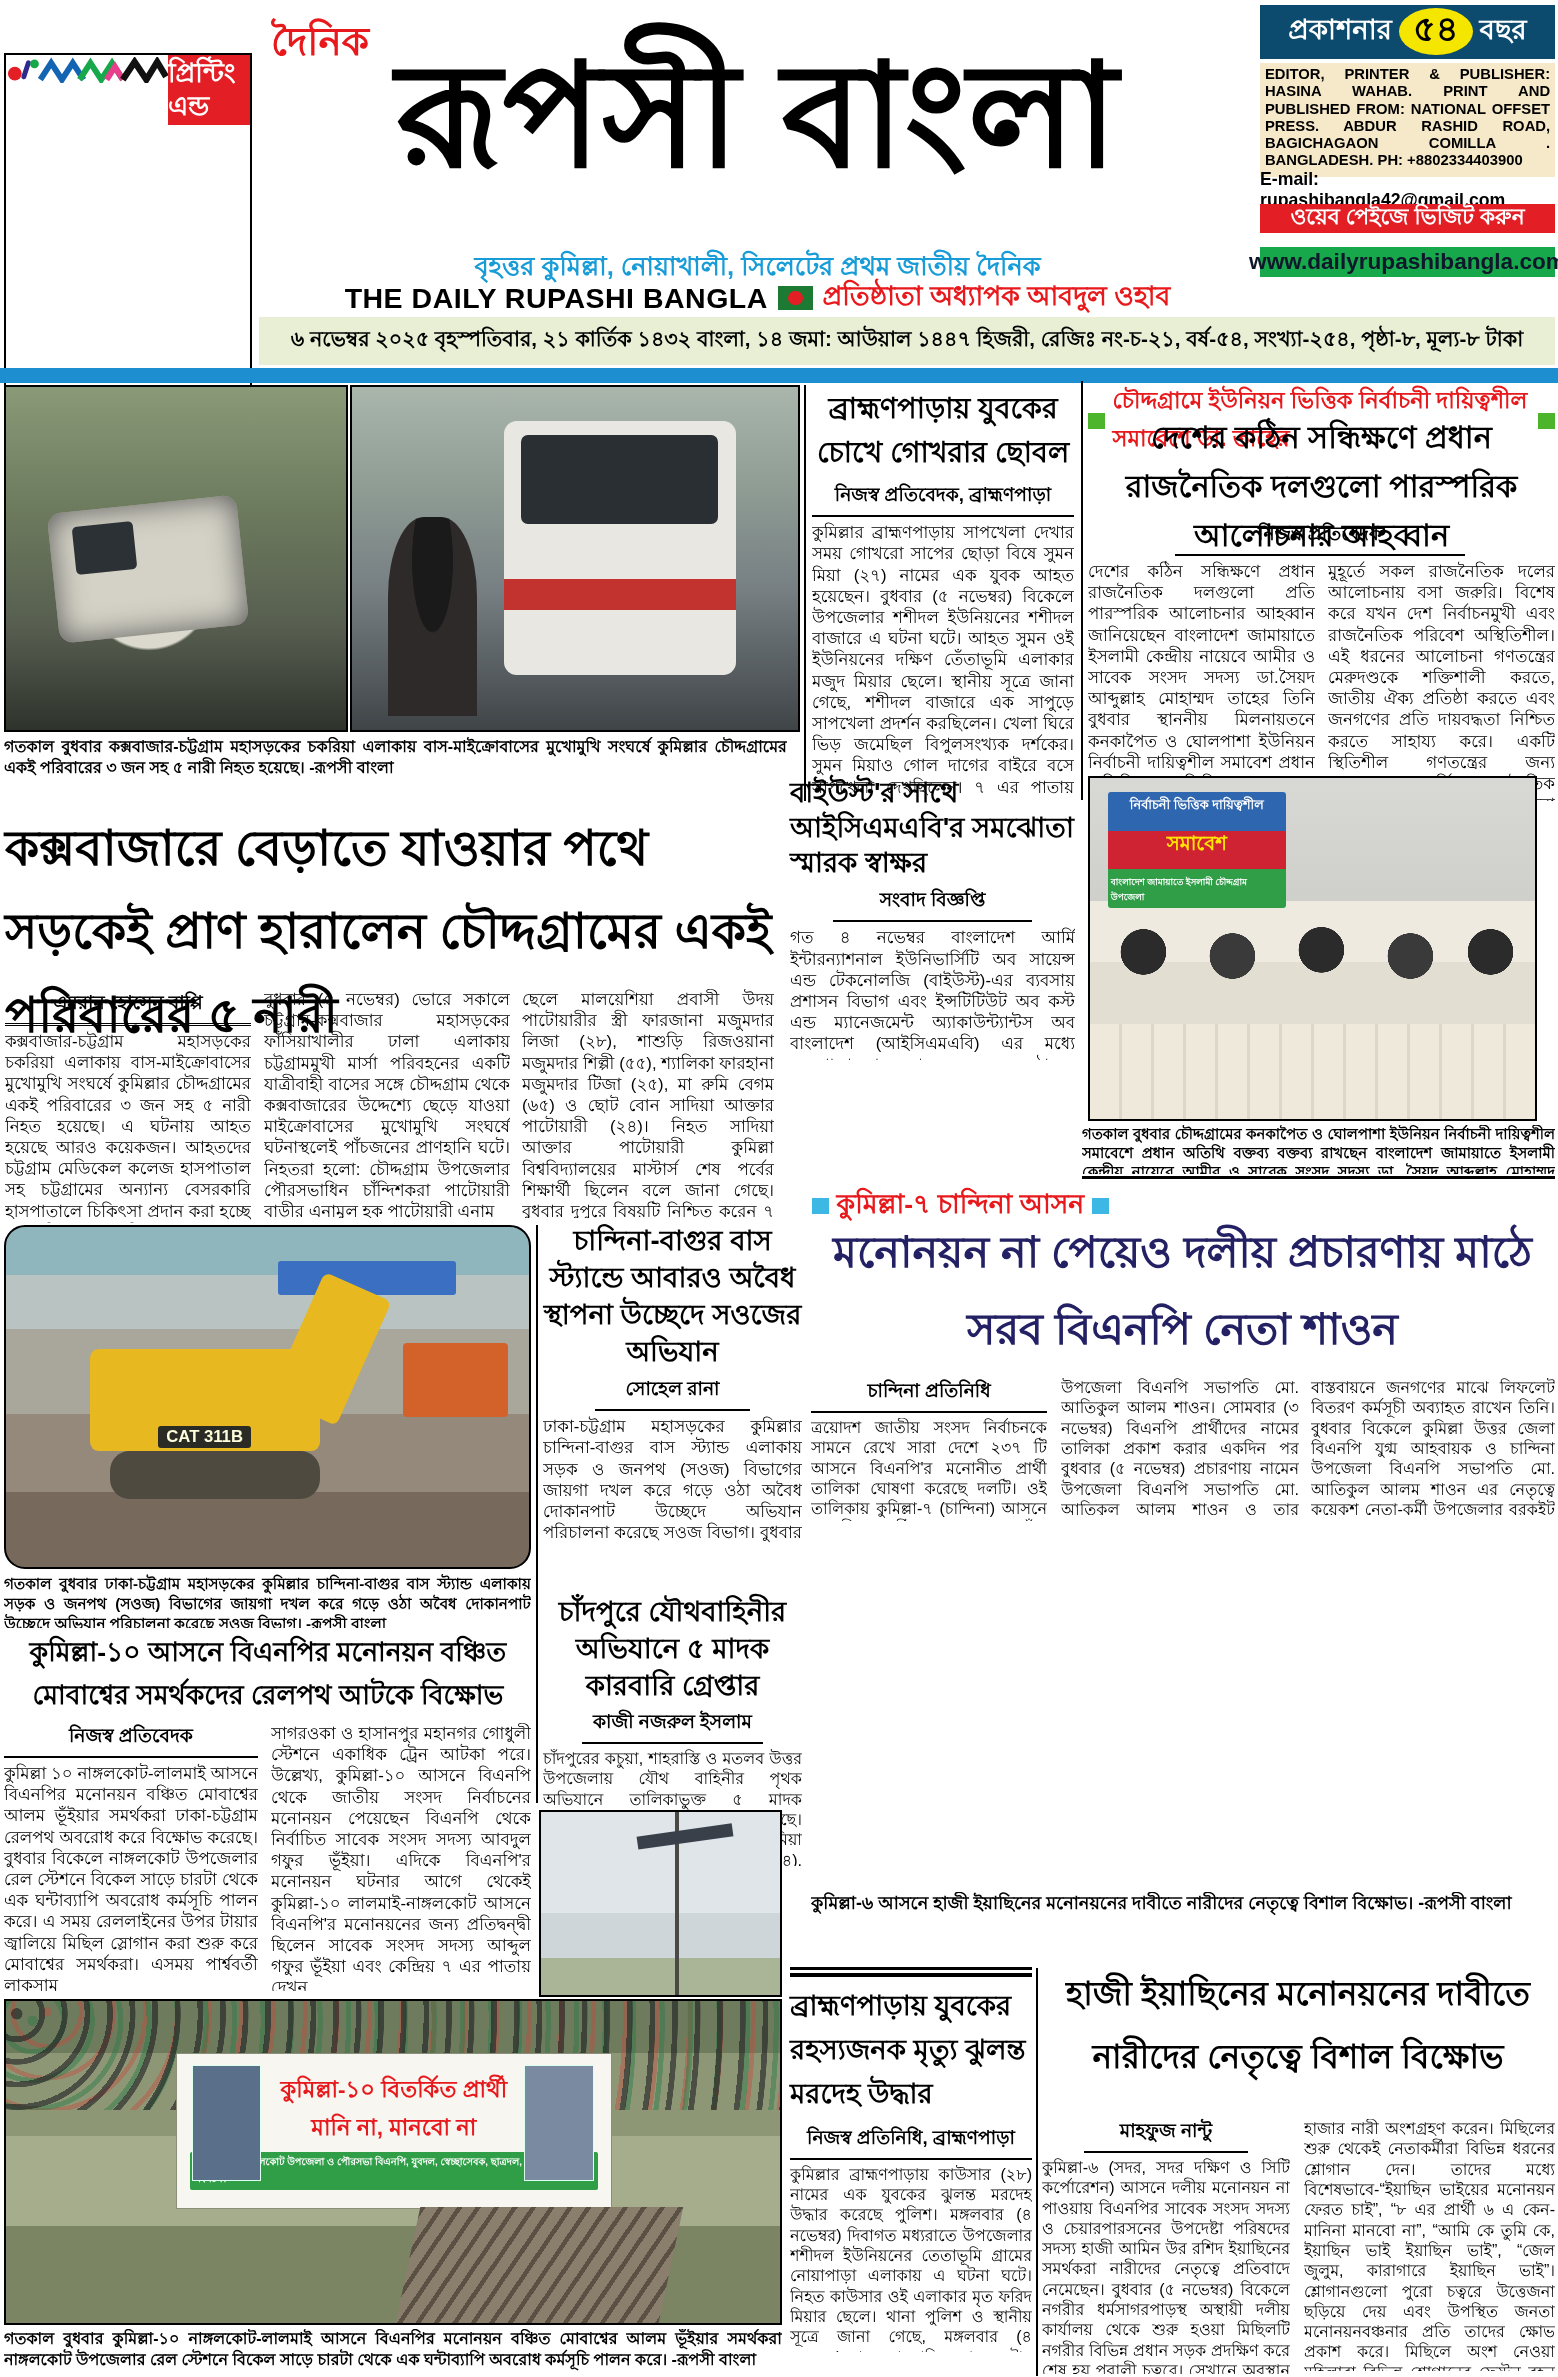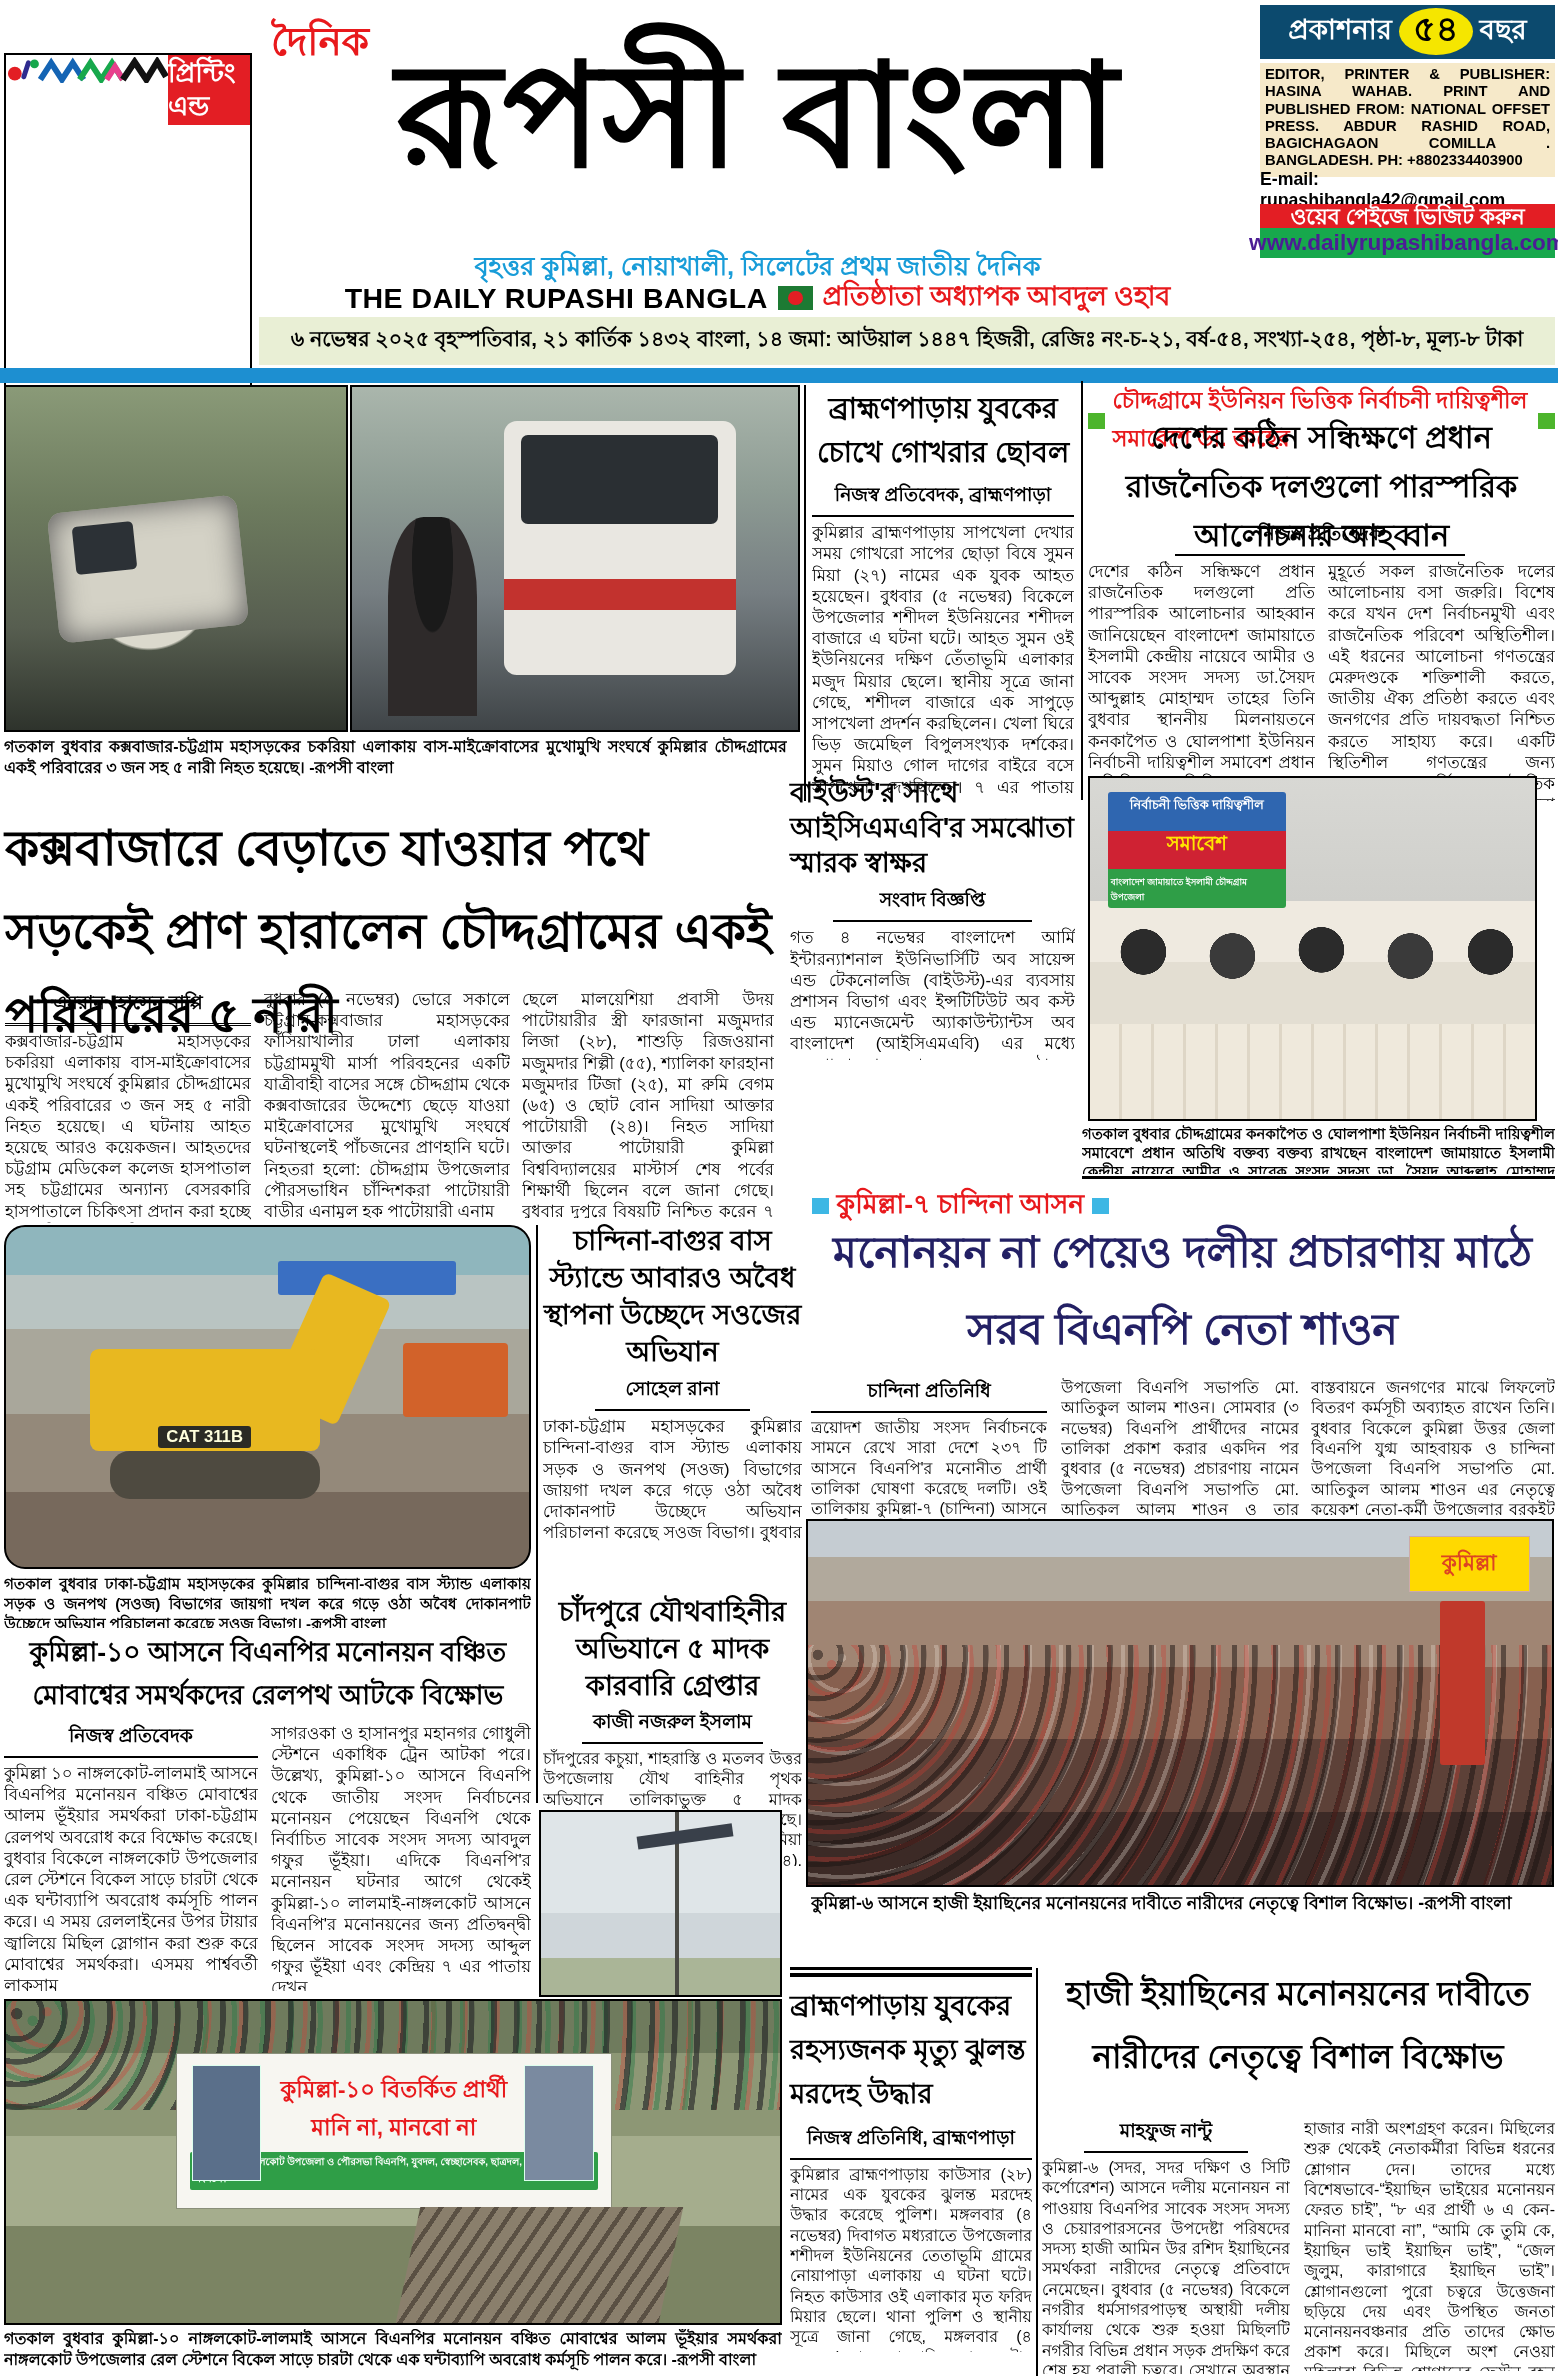--- a/index.html
+++ b/index.html
@@ -37,22 +37,22 @@
             font-weight:bold;font-size:27.5px;}
   .oval54{background:#f5e600;border-radius:50%;width:74px;height:47px;display:flex;align-items:center;
           justify-content:center;color:#000;font-size:35px;font-weight:bold;flex:0 0 auto;}
   .cream{position:absolute;left:1260px;top:63px;width:295px;height:114px;background:#f6e9c9;
          font-weight:bold;font-size:14.8px;line-height:1.17;padding:3px 4.9px;box-sizing:border-box;
          text-align:justify;}
   .emailline{position:absolute;left:1260px;top:179px;width:295px;height:22.6px;font-weight:bold;
              font-size:17.7px;display:flex;align-items:center;justify-content:center;}
   .redbanner{position:absolute;left:1260px;top:204px;width:295px;height:28.5px;background:#e31e24;
              color:#fff;font-weight:bold;font-size:21.6px;display:flex;align-items:center;justify-content:center;}
-  .greenbanner{position:absolute;left:1260px;top:228px;width:295px;height:29.5px;background:#17a84c;
-             color:#4c1d95;font-weight:bold;font-size:22.6px;display:flex;align-items:center;justify-content:center;}
+  .greenbanner{position:absolute;left:1260px;top:247px;width:295px;height:29.5px;background:#17a84c;
+             color:#0f172a;font-weight:bold;font-size:22.6px;display:flex;align-items:center;justify-content:center;}
   .dateline{position:absolute;left:259px;top:317px;width:1296px;height:48px;background:#e9efd5;
             display:flex;align-items:center;justify-content:center;font-weight:bold;font-size:20.7px;}
   .bluebar{position:absolute;left:0;top:368px;width:1558px;height:14.8px;background:#1d8fd1;}
   .kicker-row{position:absolute;display:flex;align-items:center;gap:7.9px;font-weight:bold;}
   .sq{width:16.7px;height:16.7px;flex:0 0 auto;}
   .navy{color:#232064;}
   .red{color:#e8191c;}
   .flag{width:35px;height:24.6px;background:#1d7a33;display:flex;align-items:center;justify-content:center;
         flex:0 0 auto;}
   .flag i{display:block;width:14.8px;height:14.8px;background:#e31e24;border-radius:50%;}
@@ -224,31 +224,20 @@
     <div class="body-text" style="height:117px;font-size:16px;">চাঁদপুরের কচুয়া, শাহরাস্তি ও মতলব উত্তর উপজেলায় যৌথ বাহিনীর পৃথক অভিযানে তালিকাভুক্ত ৫ মাদক কারবারিকে গ্রেপ্তার করা হয়েছে। আটককৃতরা হলেন মো. হাসান মিয়া (৪২), সেলিম (৪০), মো. শান্ত (২৪), ইমরান হোসেন (৩২) ও গোলাম রাব্বানি (৩২)। গতকাল বুধবার ৫ নভেম্বর বিকেলে এসব তথ্য নিশ্চিত করেন চাঁদপুর আর্মি ক্যাম্পের অপারেশনাল অফিসার লেফটেন্যান্ট জাবিদ হাসান। প্রাপ্ত তথ্যে     ৭ এর পাতায় দেখুন</div>
   </div>
 
   <div class="abs headline" style="left:3.9px;top:1631px;width:528px;font-size:26.6px;line-height:1.6;text-align:center;">কুমিল্লা-১০ আসনে বিএনপির মনোনয়ন বঞ্চিত মোবাশ্বের সমর্থকদের রেলপথ আটকে বিক্ষোভ</div>
   <div class="abs" style="left:3.9px;top:1722px;width:254px;">
     <div class="byline">নিজস্ব প্রতিবেদক</div>
     <div class="body-text" style="height:229px;">কুমিল্লা ১০ নাঙ্গলকোট-লালমাই আসনে বিএনপির মনোনয়ন বঞ্চিত মোবাশ্বের আলম ভূঁইয়ার সমর্থকরা ঢাকা-চট্টগ্রাম রেলপথ অবরোধ করে বিক্ষোভ করেছে। বুধবার বিকেলে নাঙ্গলকোট উপজেলার রেল স্টেশনে বিকেল সাড়ে চারটা থেকে এক ঘন্টাব্যাপি অবরোধ কর্মসূচি পালন করে। এ সময় রেললাইনের উপর টায়ার জ্বালিয়ে মিছিল স্লোগান করা শুরু করে মোবাশ্বের সমর্থকরা। এসময় পার্শ্ববর্তী লাকসাম</div>
   </div>
   <div class="abs body-text" style="left:271px;top:1723px;width:260px;height:268px;">সাগরওকা ও হাসানপুর মহানগর গোধুলী স্টেশনে একাধিক ট্রেন আটকা পরে। উল্লেখ্য, কুমিল্লা-১০ আসনে বিএনপি থেকে জাতীয় সংসদ নির্বাচনের মনোনয়ন পেয়েছেন বিএনপি থেকে নির্বাচিত সাবেক সংসদ সদস্য আবদুল গফুর ভূঁইয়া। এদিকে বিএনপি'র মনোনয়ন ঘটনার আগে থেকেই কুমিল্লা-১০ লালমাই-নাঙ্গলকোট আসনে বিএনপি'র মনোনয়নের জন্য প্রতিদ্বন্দ্বী ছিলেন সাবেক সংসদ সদস্য আব্দুল গফুর ভূঁইয়া এবং কেন্দ্রিয়     ৭ এর পাতায় দেখুন</div>
 
-  <div class="photo" style="left:806px;top:1519px;width:748px;height:368px;background:
-       linear-gradient(180deg,#c5ccd2 0 10%,#b1a99c 10% 22%,#a08573 22% 40%,#87604f 40% 60%,#5d4138 60% 80%,#3c2a26 80% 100%);">
-    <div class="abs" style="left:0;top:34%;width:100%;height:66%;background:
-         repeating-radial-gradient(circle at 9.8px 9.8px, rgba(25,18,16,.5) 0 4.9px, rgba(0,0,0,0) 5.4px 20.7px),
-         repeating-radial-gradient(circle at 23.6px 19.7px, rgba(200,60,50,.35) 0 4.4px, rgba(0,0,0,0) 4.9px 27.5px),
-         repeating-radial-gradient(circle at 34px 12.8px, rgba(240,230,220,.3) 0 3.9px, rgba(0,0,0,0) 4.4px 31px);"></div>
-    <div class="abs" style="right:3%;top:4%;width:16%;height:15%;background:#ffd900;border:1.5px solid #caa;display:flex;align-items:center;justify-content:center;">
-      <span style="color:#d42;font-weight:bold;font-size:21.6px;">কুমিল্লা</span>
-    </div>
-    <div class="abs" style="right:9%;top:22%;width:6%;height:45%;background:#c0392b;border-radius:3px;"></div>
-  </div>
   <div class="abs caption" style="left:811px;top:1892px;width:743px;height:29.5px;font-size:17.7px;text-align:left;">কুমিল্লা-৬ আসনে হাজী ইয়াছিনের মনোনয়নের দাবীতে নারীদের নেতৃত্বে বিশাল বিক্ষোভ। -রূপসী বাংলা</div>
 
   <div class="photo" style="left:539px;top:1810px;width:243px;height:187px;background:
        linear-gradient(180deg,#dfe5e8 0 55%,#cfd6da 55% 80%,#aab597 80% 100%);">
     <div class="abs" style="left:56%;top:0;width:3.9px;height:100%;background:#4a4a44;"></div>
     <div class="abs" style="left:40%;top:10%;width:40%;height:7%;background:#39404a;transform:rotate(-8deg);"></div>
   </div>
 
   <div class="photo" style="left:3.9px;top:1999px;width:778px;height:326px;background:
        linear-gradient(180deg,#6f7b5d 0 16%,#8d9775 16% 42%,#a5ad8d 42% 70%,#7b8463 70% 100%);">

